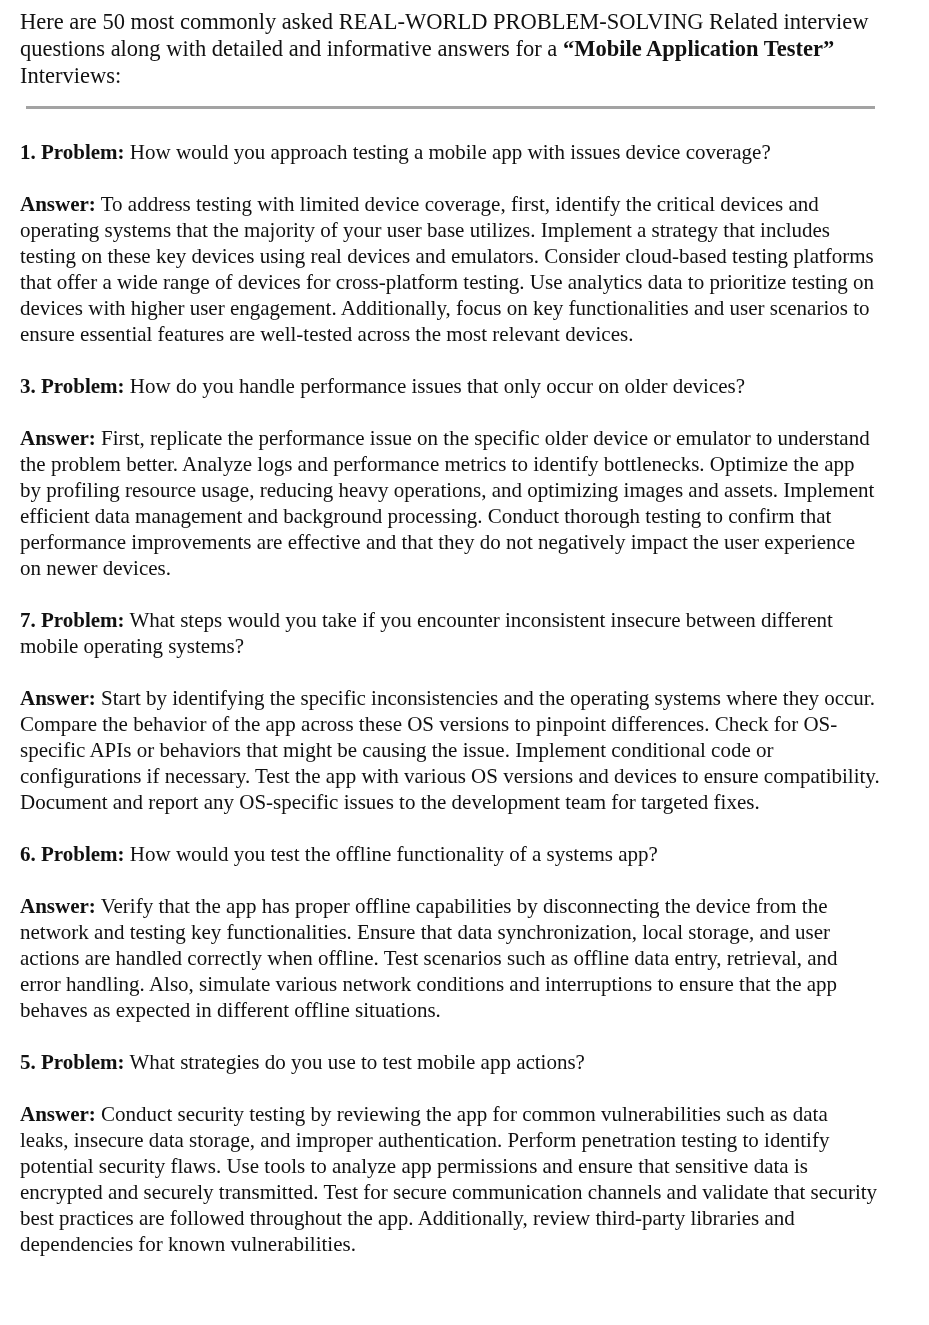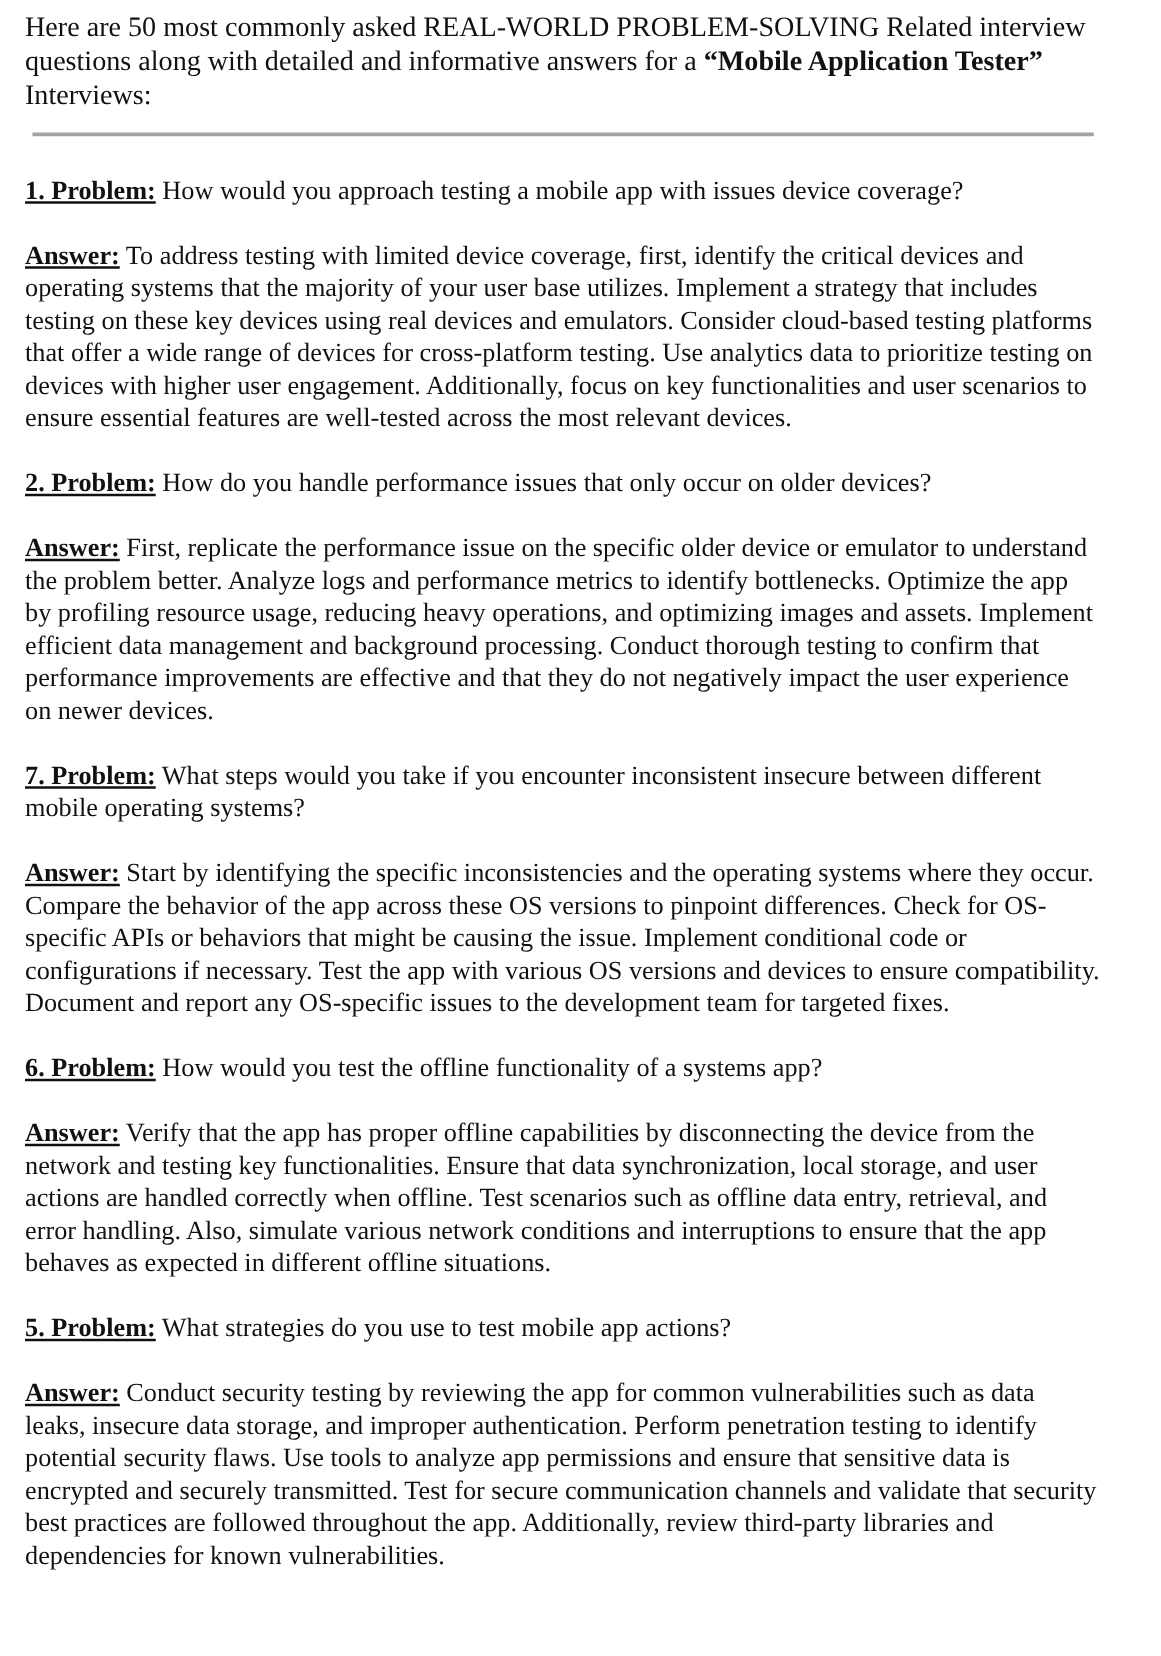--- a/index.html
+++ b/index.html
@@ -44,39 +44,38 @@
       margin: 0 0 26px 0;
     }
     .qa p {
       margin: 0;
     }
     .qa .problem {
       margin-bottom: 26px;
     }
     .label {
       font-weight: bold;
-      text-decoration: underline;
     }
   </style>
 </head>
 <body>
 
 <div class="page">
   <p class="intro"><span>Here are 50 most commonly asked REAL-WORLD PROBLEM-SOLVING Related interview questions along with detailed and informative answers for a </span><b>“Mobile Application Tester”</b><span> Interviews:</span></p>
 
   <hr class="rule">
 
   <div class="qa-list">
     <div class="qa">
       <p class="problem"><span class="label">1. Problem:</span><span> How would you approach testing a mobile app with issues device coverage?</span></p>
       <p class="answer"><span class="label">Answer:</span><span> To address testing with limited device coverage, first, identify the critical devices and operating systems that the majority of your user base utilizes. Implement a strategy that includes testing on these key devices using real devices and emulators. Consider cloud-based testing platforms that offer a wide range of devices for cross-platform testing. Use analytics data to prioritize testing on devices with higher user engagement. Additionally, focus on key functionalities and user scenarios to ensure essential features are well-tested across the most relevant devices.</span></p>
     </div>
 
     <div class="qa">
-      <p class="problem"><span class="label">2. Problem:</span><span> How do you handle performance issues that only occur on older devices?</span></p>
+      <p class="problem"><span class="label">3. Problem:</span><span> How do you handle performance issues that only occur on older devices?</span></p>
       <p class="answer"><span class="label">Answer:</span><span> First, replicate the performance issue on the specific older device or emulator to understand the problem better. Analyze logs and performance metrics to identify bottlenecks. Optimize the app by profiling resource usage, reducing heavy operations, and optimizing images and assets. Implement efficient data management and background processing. Conduct thorough testing to confirm that performance improvements are effective and that they do not negatively impact the user experience on newer devices.</span></p>
     </div>
 
     <div class="qa">
       <p class="problem"><span class="label">7. Problem:</span><span> What steps would you take if you encounter inconsistent insecure between different mobile operating systems?</span></p>
       <p class="answer"><span class="label">Answer:</span><span> Start by identifying the specific inconsistencies and the operating systems where they occur. Compare the behavior of the app across these OS versions to pinpoint differences. Check for OS-specific APIs or behaviors that might be causing the issue. Implement conditional code or configurations if necessary. Test the app with various OS versions and devices to ensure compatibility. Document and report any OS-specific issues to the development team for targeted fixes.</span></p>
     </div>
 
     <div class="qa">
       <p class="problem"><span class="label">6. Problem:</span><span> How would you test the offline functionality of a systems app?</span></p>

